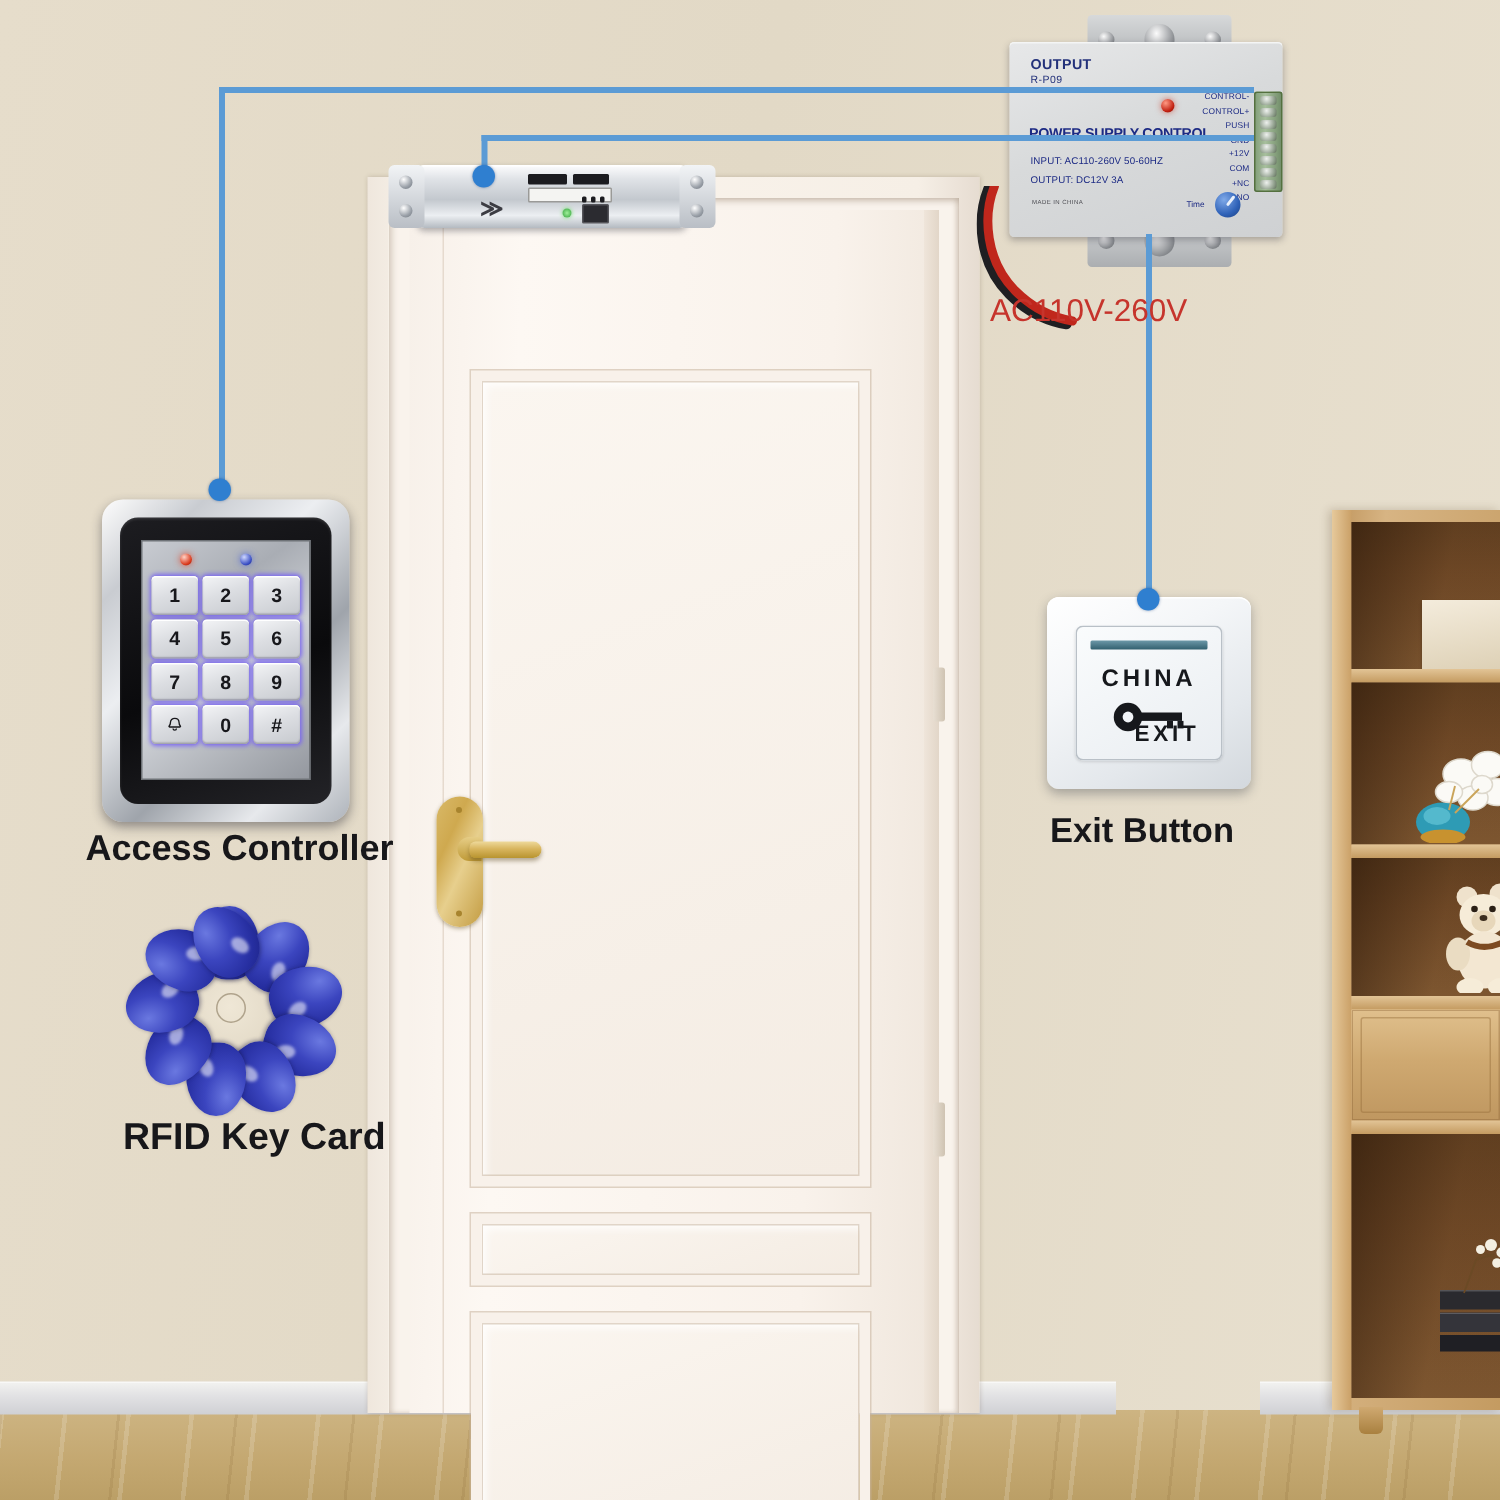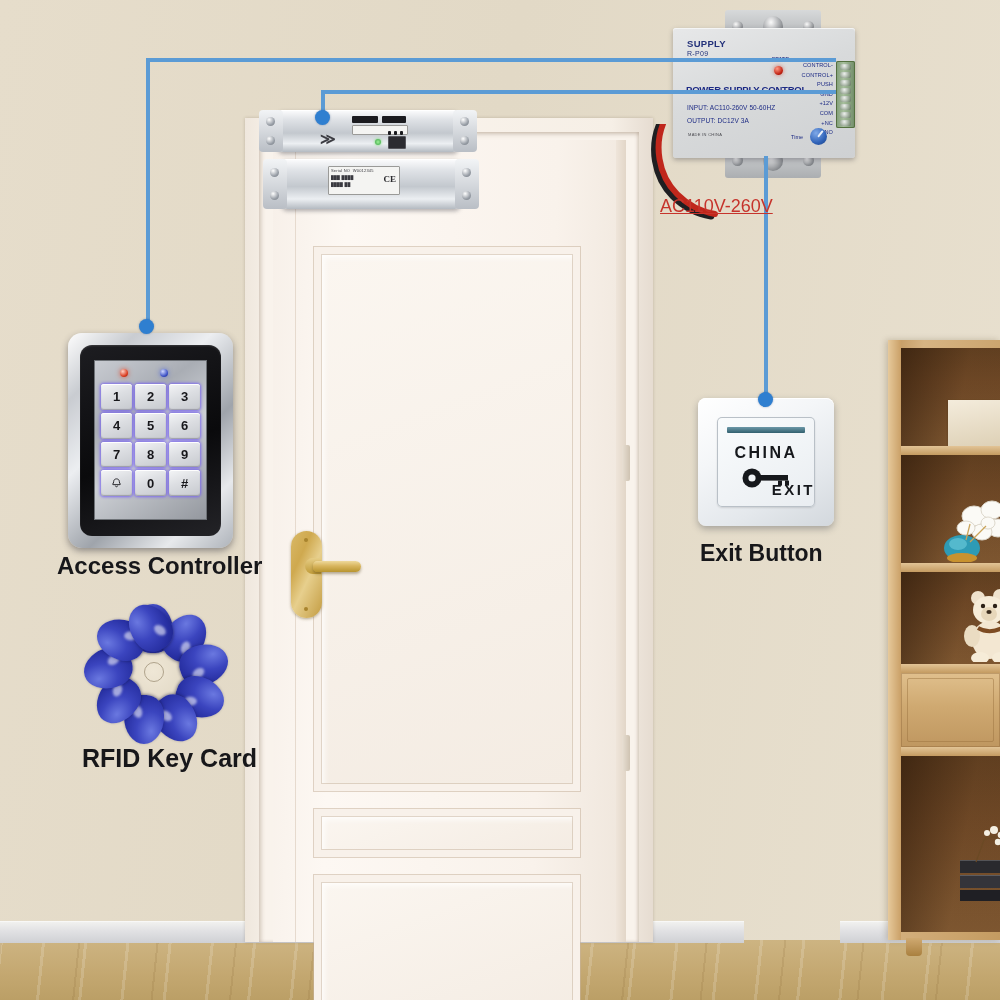--- a/index.html
+++ b/index.html
@@ -162,21 +162,21 @@
   .exit{position:absolute;left:698px;top:398px;width:136px;height:128px;border-radius:8px;
     background:linear-gradient(150deg,#ffffff 0%,#f4f6f8 35%,#e4e8ec 70%,#d3d8dd 100%);
     box-shadow:0 3px 7px rgba(50,55,65,.35), inset 0 1px 0 #fff;}
   .exit-inner{position:absolute;left:19px;top:19px;right:19px;bottom:19px;border-radius:5px;
     background:linear-gradient(150deg,#fafcfd,#e9edf1);
     box-shadow:inset 0 0 0 1px #b9c0c7, 0 1px 2px rgba(0,0,0,.12);}
   .exit-strip{position:absolute;left:10px;top:10px;right:10px;height:6px;
     background:linear-gradient(180deg,#6c98a8,#32606f);border-radius:1px;}
   .exit-door{position:absolute;left:0;right:0;top:27px;text-align:center;
     font-size:16px;font-weight:bold;color:#16181c;letter-spacing:2.5px;}
-  .exit-exit{position:absolute;left:0;right:0;bottom:9px;text-align:right;
+  .exit-exit{position:absolute;left:0;right:0;bottom:9px;text-align:center;
     font-size:15px;font-weight:bold;color:#16181c;letter-spacing:2.5px;margin-left:24px;}
   .exit-key{position:absolute;left:0;right:0;top:49px;display:flex;justify-content:center;}
 
   
   .shelf{position:absolute;left:888px;top:340px;width:112px;height:600px;
     background:linear-gradient(95deg,#d9b483 0%,#c79f69 8%,#d7b483 22%,#c49b61 100%);
     box-shadow:-2px 0 6px rgba(70,45,15,.22);}
   .shelf-sidel{position:absolute;left:0;top:0;width:13px;height:100%;
     background:linear-gradient(90deg,#e6c99b,#caa067);}
   .bay{position:absolute;left:13px;right:0;
@@ -250,36 +250,20 @@
       </div>
       <div class="lbl-blk" style="left:74px;top:6px;width:26px;height:7px;"></div>
       <div class="lbl-blk" style="left:104px;top:6px;width:24px;height:7px;"></div>
       <div class="lbl-wht" style="left:74px;top:15px;width:54px;height:8px;"></div>
       <div class="arrows" style="left:42px;top:20px;">≫</div>
       <div class="lock-led" style="left:97px;top:29px;"></div>
       <div class="lbl-wht" style="left:110px;top:26px;width:16px;height:11px;background:#2b2b30;border-color:#55555a;"></div>
       <div class="lbl-blk" style="left:110px;top:21px;width:3px;height:4px;"></div>
       <div class="lbl-blk" style="left:116px;top:21px;width:3px;height:4px;"></div>
       <div class="lbl-blk" style="left:122px;top:21px;width:3px;height:4px;"></div>
-    </div>
-    <div class="lock-bar lock-bottom">
-      <div class="ear l">
-        <div class="hole" style="top:9px;"></div>
-        <div class="hole" style="bottom:9px;"></div>
-      </div>
-      <div class="ear r">
-        <div class="hole" style="top:9px;"></div>
-        <div class="hole" style="bottom:9px;"></div>
-      </div>
-      <div class="lbl-wht" style="left:46px;top:7px;width:70px;height:27px;">
-        <div class="serial" style="left:2px;top:1px;">Serial NO&nbsp;&nbsp;W0012345</div>
-        <div class="serial" style="left:2px;top:8px;">███ ████</div>
-        <div class="serial" style="left:2px;top:15px;">████ ██</div>
-        <div class="ce" style="right:3px;top:7px;">CE</div>
-      </div>
     </div>
   </div>
 
   <div class="kp-outer">
     <div class="kp-bezel">
       <div class="kp-face">
         <div class="kp-led red"></div>
         <div class="kp-led blue"></div>
         <div class="keys">
           <div class="key">1</div>
@@ -329,21 +313,21 @@
       <div class="slot"></div>
       <div class="bh r"></div>
     </div>
 
     <svg style="position:absolute;left:-22px;top:96px;" width="80" height="100" aria-hidden="true">
       <path d="M8 2 C0 22, 2 52, 22 72 C34 84, 48 90, 60 92" fill="none" stroke="#1f1f22" stroke-width="7" stroke-linecap="round"></path>
       <path d="M12 0 C4 20, 6 50, 26 70 C38 82, 52 88, 64 90" fill="none" stroke="#c0271c" stroke-width="6" stroke-linecap="round"></path>
     </svg>
 
     <div class="ps-body">
-      <div class="ps-brand">SUPPLY</div>
+      <div class="ps-brand">OUTPUT</div>
       <div class="ps-model">R-P09</div>
       <div class="ps-title">POWER SUPPLY CONTROL</div>
       <div class="ps-in">INPUT: AC110-260V 50-60HZ</div>
       <div class="ps-out">OUTPUT: DC12V  3A</div>
       <div class="ps-made">MADE IN CHINA</div>
       <div class="ps-powlbl">POWER</div>
       <div class="ps-powled"></div>
       <div class="ps-terms">
         <div>CONTROL-</div>
         <div>CONTROL+</div>
@@ -469,18 +453,18 @@
   <div class="wire wire-h" style="left:146px;top:58px;width:690px;"></div>
   <div class="dot" style="left:139px;top:319px;"></div>
 
   <div class="wire wire-v" style="left:321px;top:90px;height:32px;"></div>
   <div class="wire wire-h" style="left:321px;top:90px;width:515px;"></div>
   <div class="dot" style="left:315px;top:110px;"></div>
 
   <div class="wire wire-v" style="left:764px;top:156px;height:248px;"></div>
   <div class="dot" style="left:758px;top:392px;"></div>
 
-  <div class="lab lab-red" style="left:660px;top:196px;font-size:18px;text-decoration:underline;">AC110V-260V</div>
+  <div class="lab lab-red" style="left:660px;top:196px;font-size:21px;">AC110V-260V</div>
   <div class="lab lab-sans" style="left:57px;top:552px;font-size:24px;">Access Controller</div>
   <div class="lab lab-sans" style="left:66px;top:744px;font-size:25px;margin-left:16px;">RFID Key Card</div>
   <div class="lab lab-sans" style="left:700px;top:540px;font-size:23px;">Exit Button</div>
 
 </div>
 
 </body></html>

